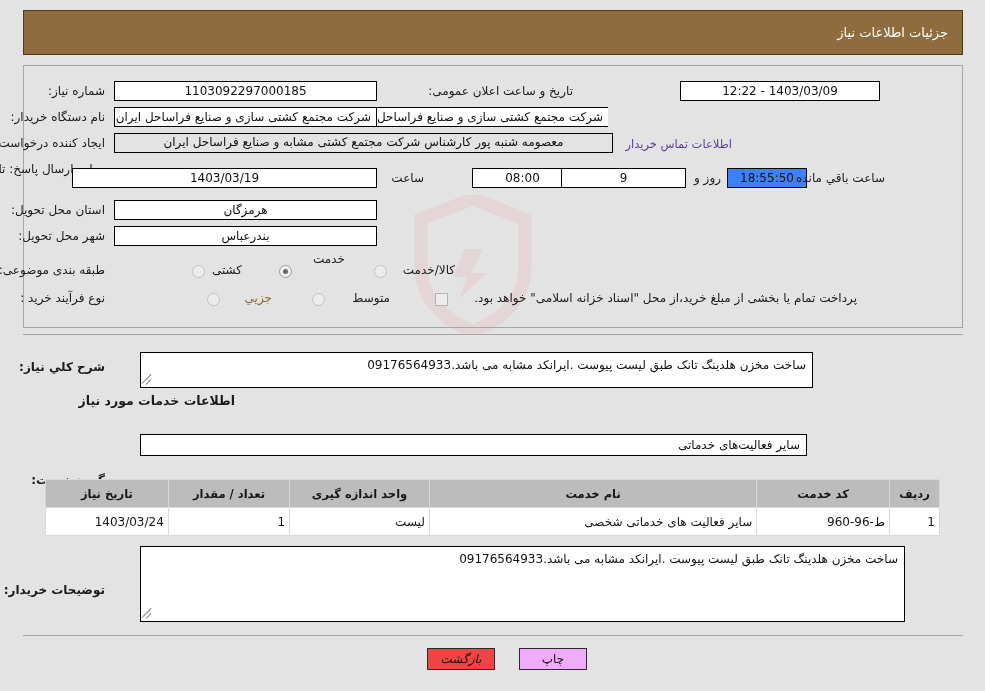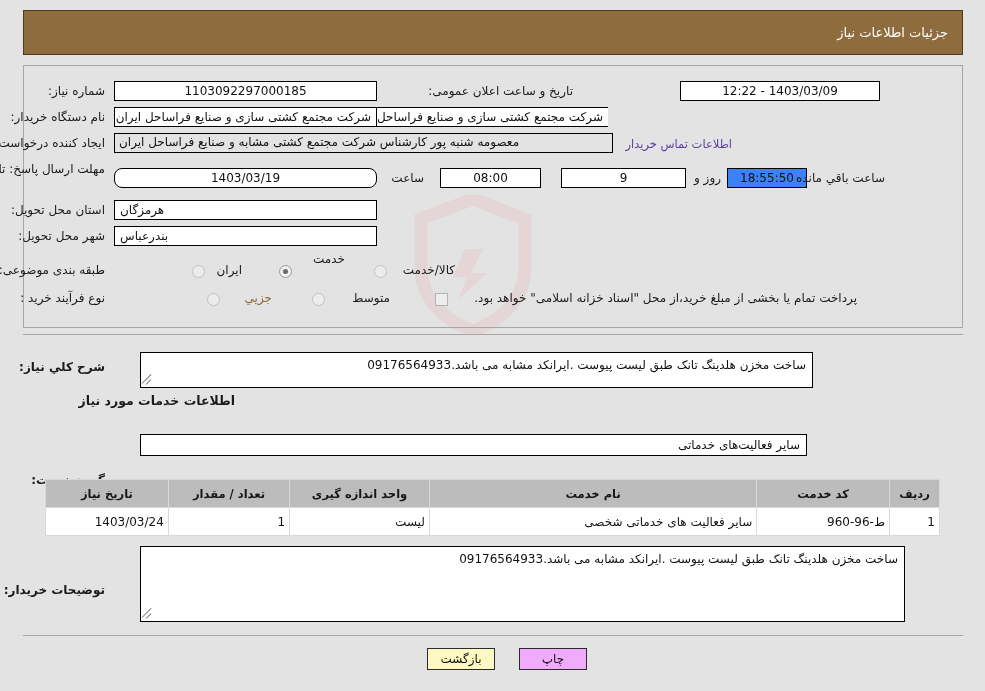--- a/index.html
+++ b/index.html
@@ -110,21 +110,21 @@
     font-size: 12px;
     color: #101010;
     padding: 0 5px;
     line-height: 18px;
     height: 20px;
     white-space: nowrap;
     overflow: hidden;
     z-index: 3;
     text-align: center;
   }
-  .box.rtl-right { text-align: left; }
+  .box.rtl-right { text-align: center; }
   .box.cream { background: #3b82f6; }
 
   
   .radio {
     position: absolute;
     width: 13px; height: 13px;
     border-radius: 50%;
     border: 1px solid #9a9a9a;
     background: #f0f0f0;
     box-sizing: border-box;
@@ -217,21 +217,21 @@
     border: 1px solid #2b2b2b;
     height: 22px;
     line-height: 20px;
     text-align: center;
     font-size: 12px;
     color: #111;
     z-index: 3;
     cursor: pointer;
   }
   .btn.print  { background: #f0abfc; }
-  .btn.back   { background: #fef9c3; }
+  .btn.back   { background: #ef4444; font-style: italic; }
 </style>
 </head>
 <body>
 
 <div id="watermark">
   <div class="wm-inner">
     <div class="wm-shield">
       <svg class="sh" viewBox="0 0 120 140" xmlns="http://www.w3.org/2000/svg">
         <path d="M60 4 L112 24 L112 72 C112 104 88 126 60 136 C32 126 8 104 8 72 L8 24 Z" fill="none" stroke="#e8b9bd" stroke-width="13"></path>
         <path d="M52 54 L70 54 L58 78 L74 78 L46 104 L54 82 L40 82 Z" fill="#e8b9bd"></path>
@@ -258,37 +258,37 @@
 <div class="box rtl-right" style="right:377px; top:107px; width:232px; border-right:none;">شرکت مجتمع کشتی سازی و صنایع فراساحل ایران</div>
 
 <div class="lbl" style="right:880px; top:136px;">ایجاد کننده درخواست:</div>
 <div class="box rtl-right" style="right:372px; top:133px; width:499px; border:none; background:transparent;">معصومه شنبه پور کارشناس شرکت مجتمع کشتی مشابه و صنایع فراساحل ایران</div>
 <div class="box rtl-right" style="right:372px; top:133px; width:499px; background:transparent;"></div>
 <div class="lbl" style="right:253px; top:137px;">
   <a class="link" href="#">اطلاعات تماس خریدار</a>
 </div>
 
 <div class="lbl" style="right:880px; top:162px; line-height:15px; width:100px; text-align:right;">مهلت ارسال پاسخ: تا تاریخ:</div>
-<div class="box" style="right:608px; top:168px; width:263px;border-radius:8px;">1403/03/19</div>
+<div class="box" style="right:608px; top:168px; width:305px;">1403/03/19</div>
 <div class="lbl" style="right:561px; top:171px;">ساعت</div>
-<div class="box" style="right:444px; top:168px; width:101px;text-align:center;">08:00</div>
+<div class="box" style="right:412px; top:168px; width:101px;text-align:center;">08:00</div>
 <div class="box" style="right:299px; top:168px; width:125px;">9</div>
 <div class="lbl" style="right:264px; top:171px;">روز و</div>
 <div class="box cream" style="right:178px; top:168px; width:80px;">18:55:50</div>
 <div class="lbl" style="right:100px; top:171px;">ساعت باقي مانده</div>
 
 <div class="lbl" style="right:880px; top:203px;">استان محل تحویل:</div>
 <div class="box rtl-right" style="right:608px; top:200px; width:263px;">هرمزگان</div>
 
 <div class="lbl" style="right:880px; top:229px;">شهر محل تحویل:</div>
 <div class="box rtl-right" style="right:608px; top:226px; width:263px;">بندرعباس</div>
 
 <div class="lbl" style="right:880px; top:263px;">طبقه بندی موضوعی:</div>
 <div class="radio light" style="right:780px; top:265px;"></div>
-<div class="lbl" style="right:743px; top:263px;">ایران</div>
+<div class="lbl" style="right:743px; top:263px;">کشتی</div>
 <div class="radio checked" style="right:693px; top:265px;"></div>
 <div class="lbl" style="right:640px; top:252px;padding-left:28px;">خدمت</div>
 <div class="radio light" style="right:598px; top:265px;"></div>
 <div class="lbl" style="right:530px; top:263px;">کالا/خدمت</div>
 
 <div class="lbl" style="right:880px; top:291px;">نوع فرآیند خرید :</div>
 <div class="radio light" style="right:765px; top:293px;"></div>
 <div class="lbl" style="right:713px; top:291px; color:#8a6a38;">جزیي</div>
 <div class="radio light" style="right:660px; top:293px;"></div>
 <div class="lbl" style="right:595px; top:291px;">متوسط</div>

